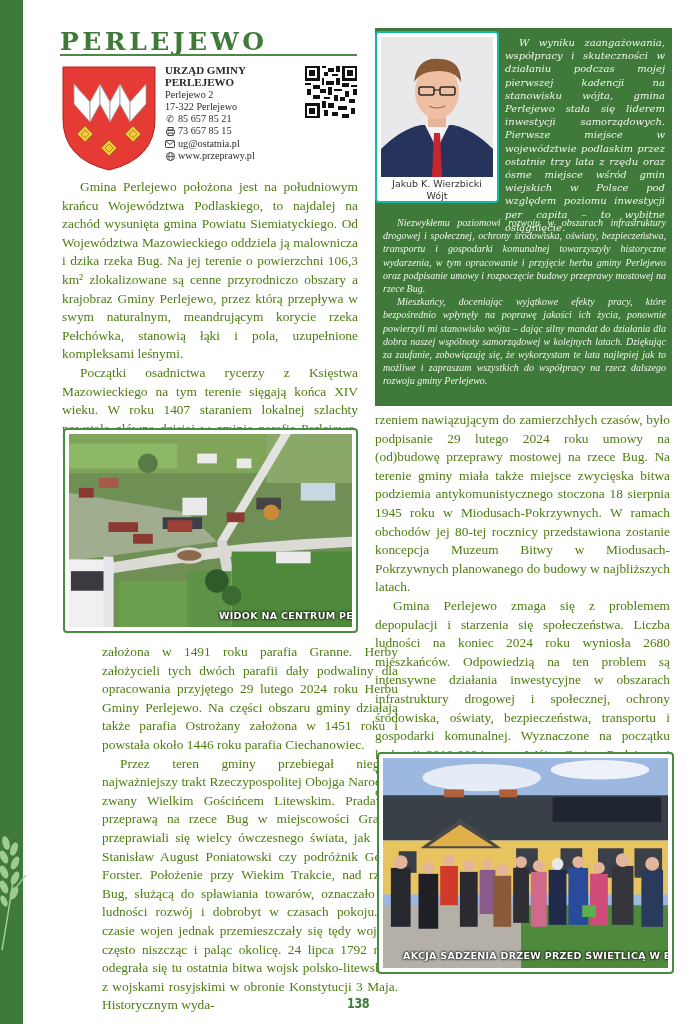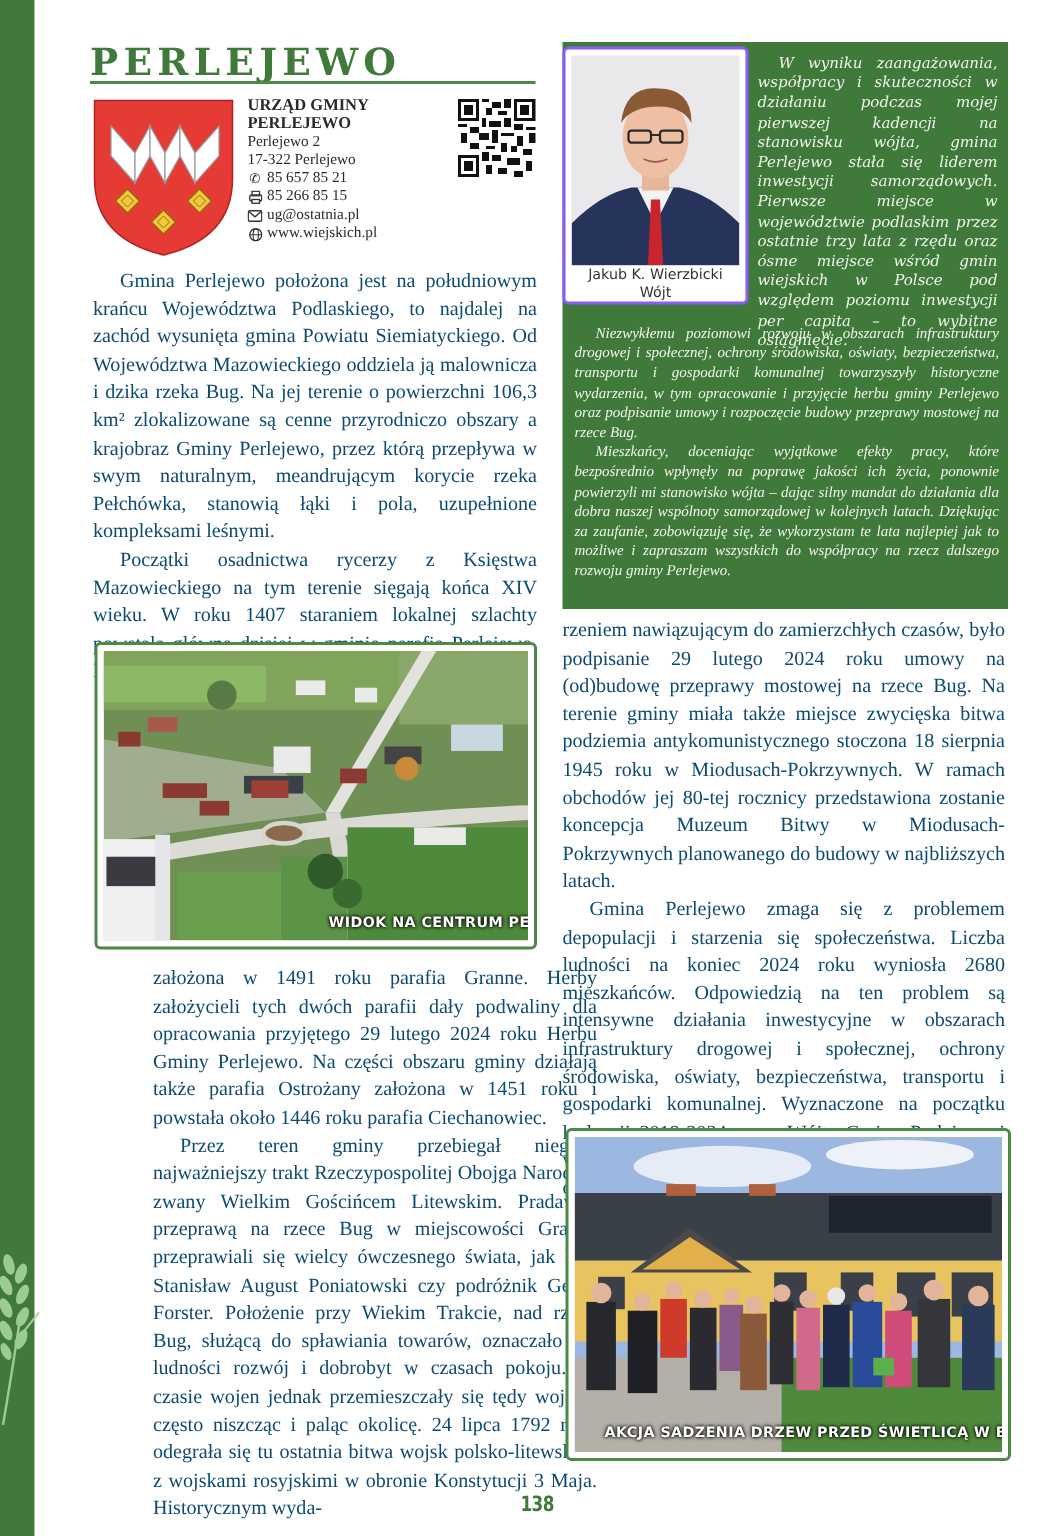--- a/index.html
+++ b/index.html
@@ -14,35 +14,35 @@
 
   .crest { position: absolute; left: 60px; top: 64px; width: 98px; height: 108px; }
 
   .office { position: absolute; left: 165px; top: 64px; font-size: 10.2px; line-height: 12.3px; color: #2a2a2a; }
   .office .bold { font-weight: bold; font-size: 11px; }
   .office .row { display: flex; align-items: center; gap: 3px; }
   .office .ico { width: 10px; height: 10px; display: inline-flex; align-items: center; justify-content: center; font-size: 9px; }
 
   .qr { position: absolute; left: 305px; top: 66px; width: 52px; height: 52px; }
 
-  .col { position: absolute; font-size: 13.4px; line-height: 18.6px; text-align: justify; color: #0c4a6e; }
+  .col { position: absolute; font-size: 13.4px; line-height: 18.6px; text-align: justify; color: #4d7c0f; }
   .col p { text-indent: 18px; }
   .col p.noindent { text-indent: 0; }
   .col-left-top { left: 62px; top: 178px; width: 296px; }
   .col-left-bottom { left: 62px; top: 643px; width: 296px; margin-left: 40px; }
   .col-right { left: 375px; top: 411px; width: 295px; }
 
   .photo-frame { position: absolute; border: 2px solid #4b8a45; border-radius: 4px; background: #fff; padding: 4px; }
   .photo-aerial { left: 63px; top: 428px; width: 295px; height: 205px; }
   .photo-group { left: 377px; top: 752px; width: 297px; height: 222px; }
   .photo-inner { position: relative; width: 100%; height: 100%; overflow: hidden; }
   .photo-caption { position: absolute; font-family: "DejaVu Sans", sans-serif; font-weight: bold; color: #fff; font-size: 9.5px; letter-spacing: 0.3px; text-shadow: 0 0 2px #000, 0 0 3px #000; white-space: nowrap; }
 
   .quote-panel { position: absolute; left: 375px; top: 28px; width: 297px; height: 378px; background: #3f7a3a; }
-  .mayor-card { position: absolute; left: 375px; top: 31px; width: 124px; height: 172px; background: #fff; border: 2px solid #8b5cf6; border-radius: 4px; padding: 4px; }
+  .mayor-card { position: absolute; left: 375px; top: 31px; width: 124px; height: 172px; background: #fff; border: 2px solid #14b8a6; border-radius: 4px; padding: 4px; }
   .mayor-photo { width: 112px; height: 140px; background: #e8e8ea; position: relative; overflow: hidden; }
   .mayor-name { text-align: center; font-family: "DejaVu Sans", sans-serif; font-size: 9.5px; line-height: 11px; color: #333; margin-top: 1px; }
 
   .quote-text { position: absolute; color: #f1f5ec; font-family: "DejaVu Serif", serif; font-style: italic; font-size: 10px; line-height: 13.2px; text-align: justify; }
   .quote-top { left: 505px; top: 36px; width: 160px; }
   .quote-bottom { left: 383px; top: 216px; width: 283px; font-family: Liberation Serif, serif; }
   .quote-text p { text-indent: 14px; }
 
   .page-number { position: absolute; left: 347px; top: 995px; font-family: "DejaVu Sans", sans-serif; font-weight: bold; font-size: 14px; color: #3f7a3a; letter-spacing: -0.5px; transform: scaleX(0.8); transform-origin: left; }
 </style>
@@ -102,40 +102,40 @@
     <span>85 657 85 21</span>
   </div>
   <div class="row">
     <span class="ico">
       <svg width="9" height="9" viewBox="0 0 9 9">
           <rect x="2" y="0.5" width="5" height="3" fill="none" stroke="#333" stroke-width="0.9"></rect>
           <rect x="0.5" y="3" width="8" height="4" rx="1" fill="none" stroke="#333" stroke-width="0.9"></rect>
           <rect x="2" y="6" width="5" height="2.5" fill="#fff" stroke="#333" stroke-width="0.9"></rect>
         </svg>
     </span>
-    <span>85 266 85 15</span>
+    <span>73 657 85 15</span>
   </div>
   <div class="row">
     <span class="ico">
       <svg width="10" height="8" viewBox="0 0 10 8">
           <rect x="0.5" y="0.5" width="9" height="7" rx="1" fill="none" stroke="#333" stroke-width="0.9"></rect>
           <path d="M0.8 1 L5 4.5 L9.2 1" fill="none" stroke="#333" stroke-width="0.9"></path>
         </svg>
     </span>
     <span>ug@ostatnia.pl</span>
   </div>
   <div class="row">
     <span class="ico">
       <svg width="9" height="9" viewBox="0 0 9 9">
           <circle cx="4.5" cy="4.5" r="4" fill="none" stroke="#333" stroke-width="0.9"></circle>
           <ellipse cx="4.5" cy="4.5" rx="1.8" ry="4" fill="none" stroke="#333" stroke-width="0.7"></ellipse>
           <line x1="0.5" y1="4.5" x2="8.5" y2="4.5" stroke="#333" stroke-width="0.7"></line>
         </svg>
     </span>
-    <span>www.wiejskich.pl</span>
+    <span>www.przeprawy.pl</span>
   </div>
 </div>
 
 <svg class="qr" viewBox="0 0 25 25" shape-rendering="crispEdges">
   <rect width="25" height="25" fill="#fff"></rect>
   <g fill="#111">
     <rect x="0" y="0" width="7" height="7"></rect>
       <rect x="1" y="1" width="5" height="5" fill="#fff"></rect>
       <rect x="2" y="2" width="3" height="3"></rect>
     <rect x="18" y="0" width="7" height="7"></rect>

